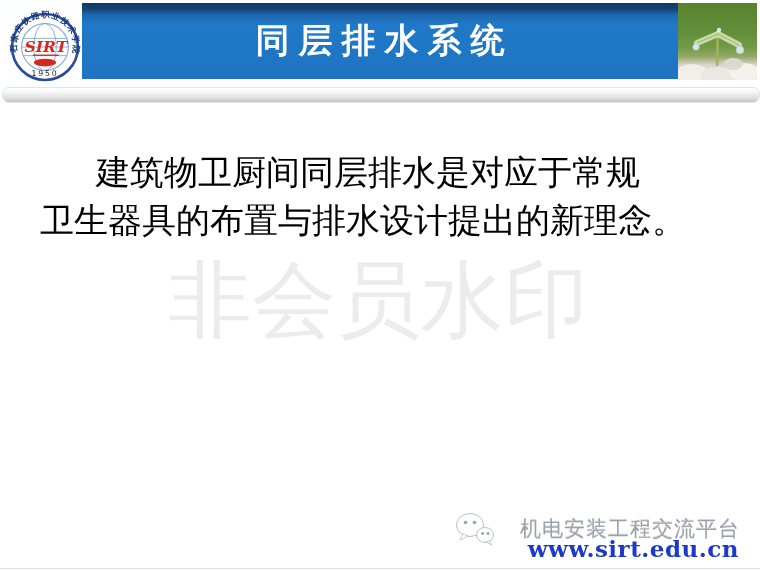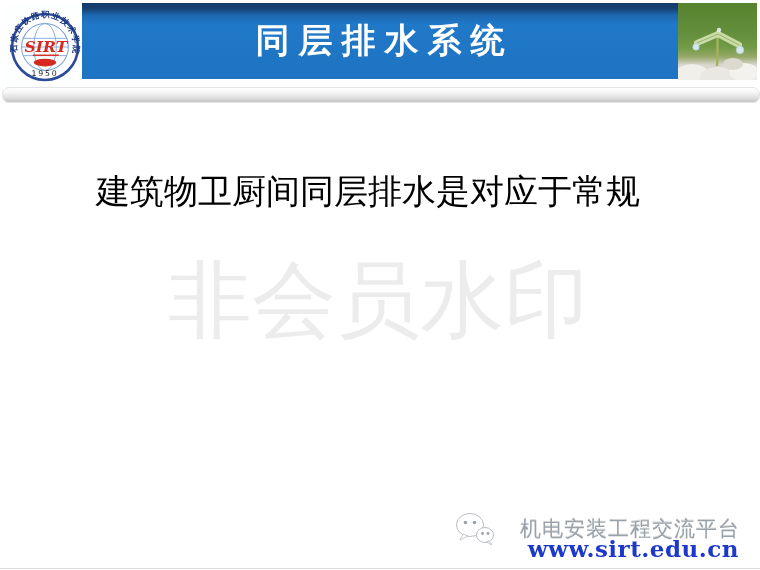--- a/index.html
+++ b/index.html
@@ -33,21 +33,21 @@
   .watermark{
     position:absolute;left:168px;top:244px;z-index:1;
     font-size:84px;color:rgba(70,70,70,0.10);letter-spacing:0px;white-space:nowrap;
     font-family:"DejaVu Sans","Liberation Sans",sans-serif;
   }
   
   .para1{
     position:absolute;left:40px;top:148px;width:690px;z-index:2;
     font-size:34px;line-height:48px;color:#000;
   }
-  .para1 .indent{padding-left:56px;margin-top:19px;}
+  .para1 .indent{padding-left:56px;}
   .bullet-para{
     position:absolute;left:30px;top:254px;width:706px;z-index:2;
     font-size:34px;line-height:52px;
   }
   .bullet-marker{color:#e3610b;font-size:27px;margin-right:3px;vertical-align:2px;
     font-family:"DejaVu Sans","Liberation Sans",sans-serif;}
   .lead-black{color:#000000;}
   .blue{color:#3333f0;}
   .cont{padding-left:27px;}
   
@@ -115,20 +115,21 @@
       <circle cx="41" cy="27" r="2.2" fill="#e6f1f7" opacity="0.9"></circle>
     </svg>
   </div>
 
   <div class="divider"></div>
 
   <div class="watermark">非会员水印</div>
 
   <div class="para1">
     <div class="indent">建筑物卫厨间同层排水是对应于常规</div>
+    <div>卫生器具的布置与排水设计提出的新理念。</div>
   </div>
 
 
 
   <div class="platform-row">
     <svg width="40" height="34" viewBox="0 0 40 34" style="margin-right:4px;">
       <ellipse cx="15" cy="13" rx="13.5" ry="11.5" fill="#ffffff" stroke="#b9bec6" stroke-width="1"></ellipse>
       <path d="M8 22 L5 28 L13 24 Z" fill="#ffffff" stroke="#b9bec6" stroke-width="0.8"></path>
       <circle cx="10.5" cy="10.5" r="1.8" fill="#9aa2ac"></circle>
       <circle cx="19.5" cy="10.5" r="1.8" fill="#9aa2ac"></circle>

